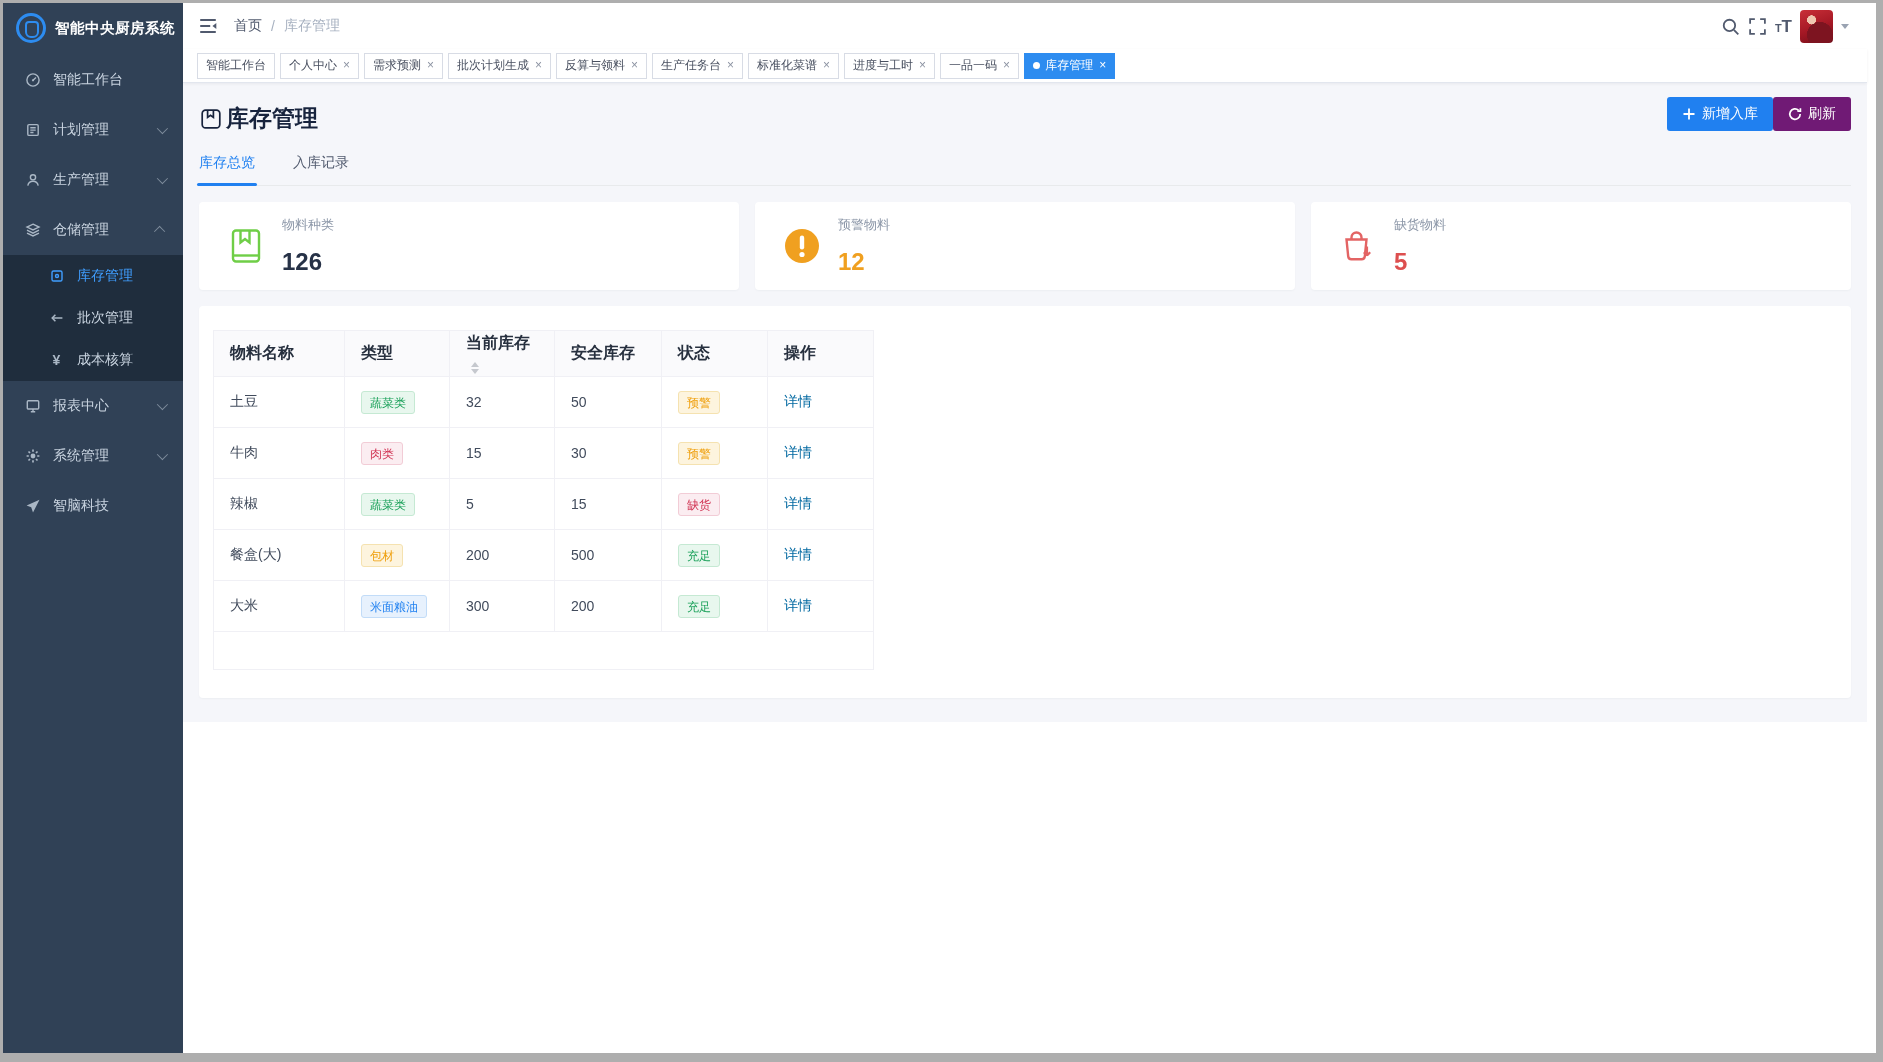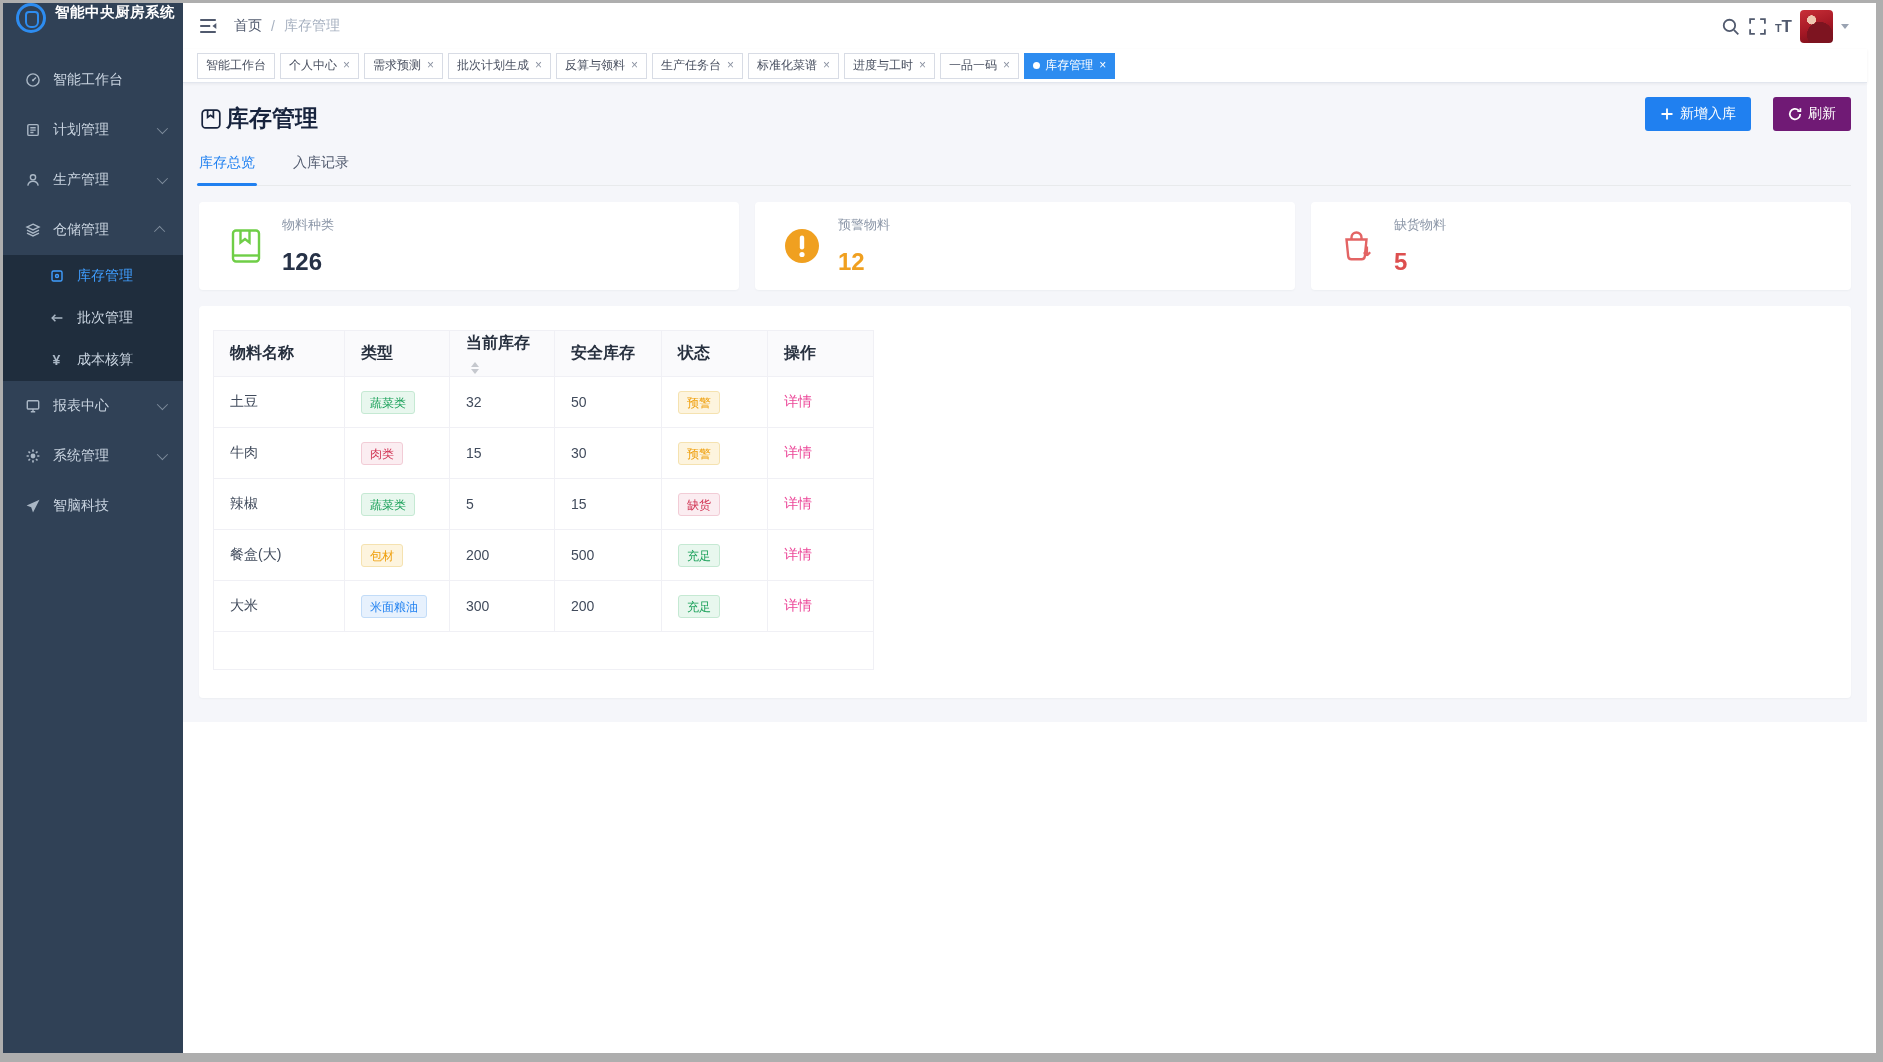--- a/index.html
+++ b/index.html
@@ -9,21 +9,21 @@
     font-family:"Liberation Sans","DejaVu Sans",sans-serif;
     color:#414b5c; background:#8f8f8f;
   }
   .window {
     width:1883px; height:1062px;
     border:3px solid #aeaeae; border-right-width:7px; border-bottom-width:9px;
     background:#fff; display:flex; overflow:hidden;
   }
   
   .sidebar { width:180px; flex:0 0 180px; background:#304156; overflow:hidden; }
-  .logo-row { height:50px; display:flex; padding-left:13px; gap:9px; }
+  .logo-row { height:50px; display:flex; align-items:center; padding-left:13px; gap:9px; }
   .logo-circle { width:30px; height:30px; border-radius:50%; border:3px solid #2d8cf0; position:relative; flex:0 0 30px; }
   .logo-circle::after { content:""; position:absolute; left:6px; top:5px; width:10px; height:13px; border:2.5px solid #2d8cf0; border-radius:4px 4px 6px 6px; }
   .logo-title { color:#ffffff; font-size:14.5px; font-weight:bold; letter-spacing:.5px; white-space:nowrap; }
   .menu { margin-top:2px; }
   .menu-item { height:50px; display:flex; align-items:center; padding:0 18px 0 21px; font-size:14px; color:#c9d4e0; cursor:pointer; white-space:nowrap; }
   .menu-item .mi-icon { width:17px; height:17px; margin-right:12px; display:flex; align-items:center; justify-content:center; color:#aab7c5; font-style:normal; }
   .menu-item .mi-icon svg { width:16px; height:16px; }
   .menu-item .chev { margin-left:auto; width:8px; height:8px; border-right:1.6px solid #7e8c9c; border-bottom:1.6px solid #7e8c9c; transform:rotate(45deg) translateY(-2px); }
   .menu-item .chev.up { transform:rotate(-135deg) translateY(-2px); }
   .submenu { background:#1f2d3d; }
@@ -57,21 +57,21 @@
   .chip .chip-close { font-size:12px; color:#8c93a2; line-height:1; padding:0 0 1px 1px; }
   .chip.active { background:#2d8cf0; border-color:#2d8cf0; color:#fff; }
   .chip.active .dot { display:inline-block; }
   .chip.active .chip-close { color:#fff; }
   
   .content { background:#f5f6fa; padding:14px 16px 24px 16px; flex:0 0 auto; }
   .filler { flex:1 1 auto; background:#fff; }
   .page-head { display:flex; align-items:flex-start; }
   .page-title { display:flex; align-items:center; gap:3px; font-size:23px; font-weight:bold; color:#17233d; margin-top:6px; }
   .page-title svg { width:24px; height:24px; }
-  .head-btns { margin-left:auto; display:flex; gap:22px;font-family:Liberation Serif, serif; }
+  .head-btns { margin-left:auto; display:flex; gap:0;font-family:Liberation Serif, serif; }
   .btn { height:34px; border:none; border-radius:3px; color:#fff; font-size:14px; padding:0 15px; display:inline-flex; align-items:center; gap:6px; cursor:pointer; font-family:inherit; }
   .btn svg { width:14px; height:14px; }
   .btn-primary { background:#2080f0; }
   .btn-warning { background:#701a75; }
   .sub-tabs { margin-top:20px; display:flex; gap:38px; border-bottom:1px solid #e8eaec; }
   .sub-tab { font-size:14px; padding-bottom:13px; color:#515a6e; position:relative; cursor:pointer; }
   .sub-tab.active { color:#2080f0;text-align:center; }
   .sub-tab.active::after { content:""; position:absolute; left:-2px; right:-2px; bottom:-1px; height:3px; border-radius:2px; background:#2080f0; }
   
   .stats { display:grid; grid-template-columns:1fr 1fr 1fr; gap:16px; margin-top:16px; }
@@ -87,21 +87,21 @@
   table.inv { border-collapse:collapse; font-size:14px; color:#414b5c; table-layout:fixed; width:660px; }
   .inv th, .inv td { border:1px solid #f0f0f5; padding:0 16px; text-align:left; }
   .inv thead th { background:#fafafc; height:46px; font-weight:bold; color:#27303f; font-size:16px; }
   .inv tbody td { height:51px; background:#fff; }
   .inv tr.empty-row td { height:38px; }
   .tag { display:inline-block; font-size:12px; line-height:1; padding:5px 8px 4px; border-radius:3px; border:1px solid transparent;text-align:center; }
   .tag-green   { color:#18a058; background:#e8f7ee; border-color:#c5e9d3; }
   .tag-red     { color:#d03050; background:#fbedf1; border-color:#f2ccd6; }
   .tag-warning { color:#ef9f0c; background:#fdf4de; border-color:#f5e2b0; }
   .tag-blue    { color:#2080f0; background:#e7f1fd; border-color:#c2dcf8; }
-  .link { color:#ec4899; cursor:pointer; text-decoration:none; }
+  .link { color:#0369a1; cursor:pointer; text-decoration:none; }
   .sort-caret { display:inline-flex; flex-direction:column; gap:2px; margin-left:5px; vertical-align:1px; }
   .sort-caret .up { width:0; height:0; border-left:4px solid transparent; border-right:4px solid transparent; border-bottom:5px solid #c5c8ce; }
   .sort-caret .down { width:0; height:0; border-left:4px solid transparent; border-right:4px solid transparent; border-top:5px solid #c5c8ce; }
 </style>
 </head>
 <body>
 
 <div class="window">
 
   <aside class="sidebar">

